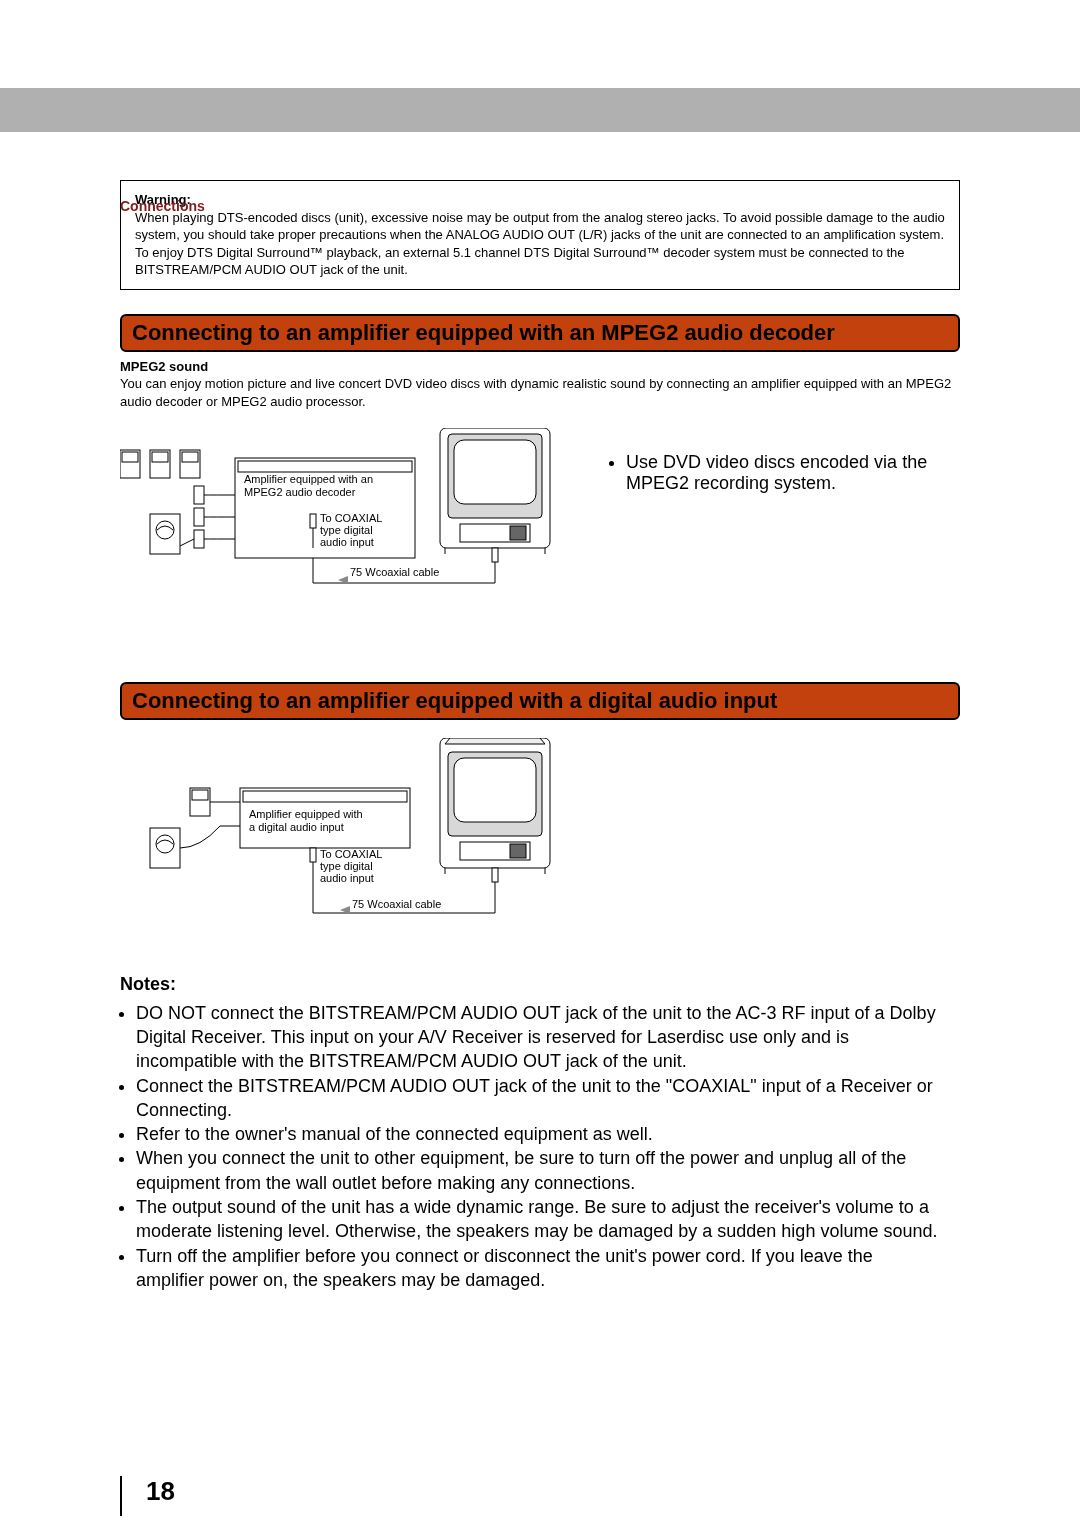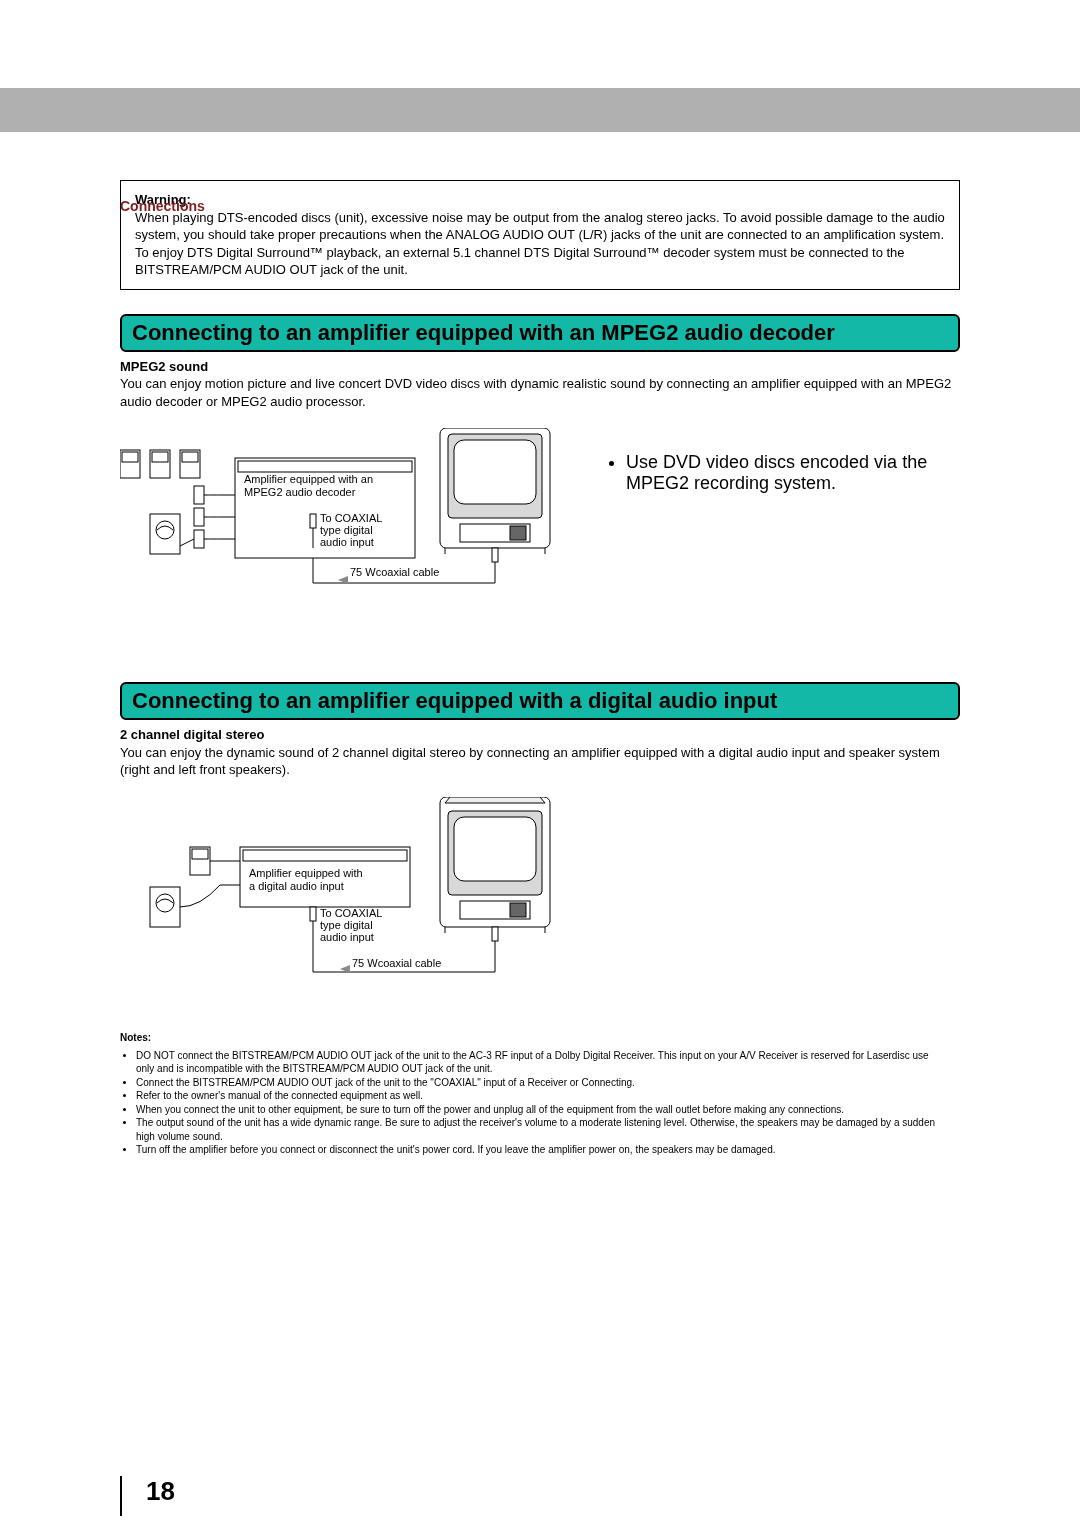--- a/index.html
+++ b/index.html
@@ -44,21 +44,21 @@
     font-weight: bold;
     display: block;
   }
   .section-title {
     border: 2px solid #000;
     border-radius: 6px;
     font-size: 22px;
     font-weight: bold;
     padding: 4px 10px;
     margin-top: 24px;
-    background: #14b8a6;
+    background: #c2410c;
   }
   .subsection {
     margin-top: 6px;
     font-size: 13px;
     line-height: 1.35;
   }
   .subsection .sub-label {
     font-weight: bold;
   }
   .diagram-row {
@@ -73,21 +73,21 @@
   .side-note {
     font-size: 18px;
     margin-top: 24px;
   }
   .side-note ul {
     margin: 0;
     padding-left: 16px;
   }
   .notes-block {
     margin-top: 30px;
-    font-size: 10px;
+    font-size: 18px;
     line-height: 1.35;
   }
   .notes-block .notes-label {
     font-weight: bold;
   }
   .notes-block ul {
     margin: 4px 16px 0 0;
     padding-left: 16px;
   }
   .page-number {
@@ -178,24 +178,20 @@
       </div>
       <div class="side-note">
         <ul>
             <li>Use DVD video discs encoded via the MPEG2 recording system.</li>
           </ul>
       </div>
     </div>
 
     <div class="section-title" style="margin-top:50px">Connecting to an amplifier equipped with a digital audio input</div>
 
-    <div class="subsection">
-      <span class="sub-label">2 channel digital stereo</span><br>
-      <span>You can enjoy the dynamic sound of 2 channel digital stereo by connecting an amplifier equipped with a digital audio input and speaker system (right and left front speakers).</span>
-    </div>
 
     <div class="diagram-row">
       <div class="diagram-svg-wrap">
         <svg width="460" height="200" viewBox="0 0 460 200">
 
           <rect x="70" y="50" width="20" height="28" fill="none" stroke="#000"></rect>
           <rect x="72" y="52" width="16" height="10" fill="none" stroke="#000"></rect>
           <rect x="30" y="90" width="30" height="40" fill="none" stroke="#000"></rect>
           <circle cx="45" cy="106" r="9" fill="none" stroke="#000"></circle>
           <path d="M37 106 Q45 98 53 106" fill="none" stroke="#000"></path>

